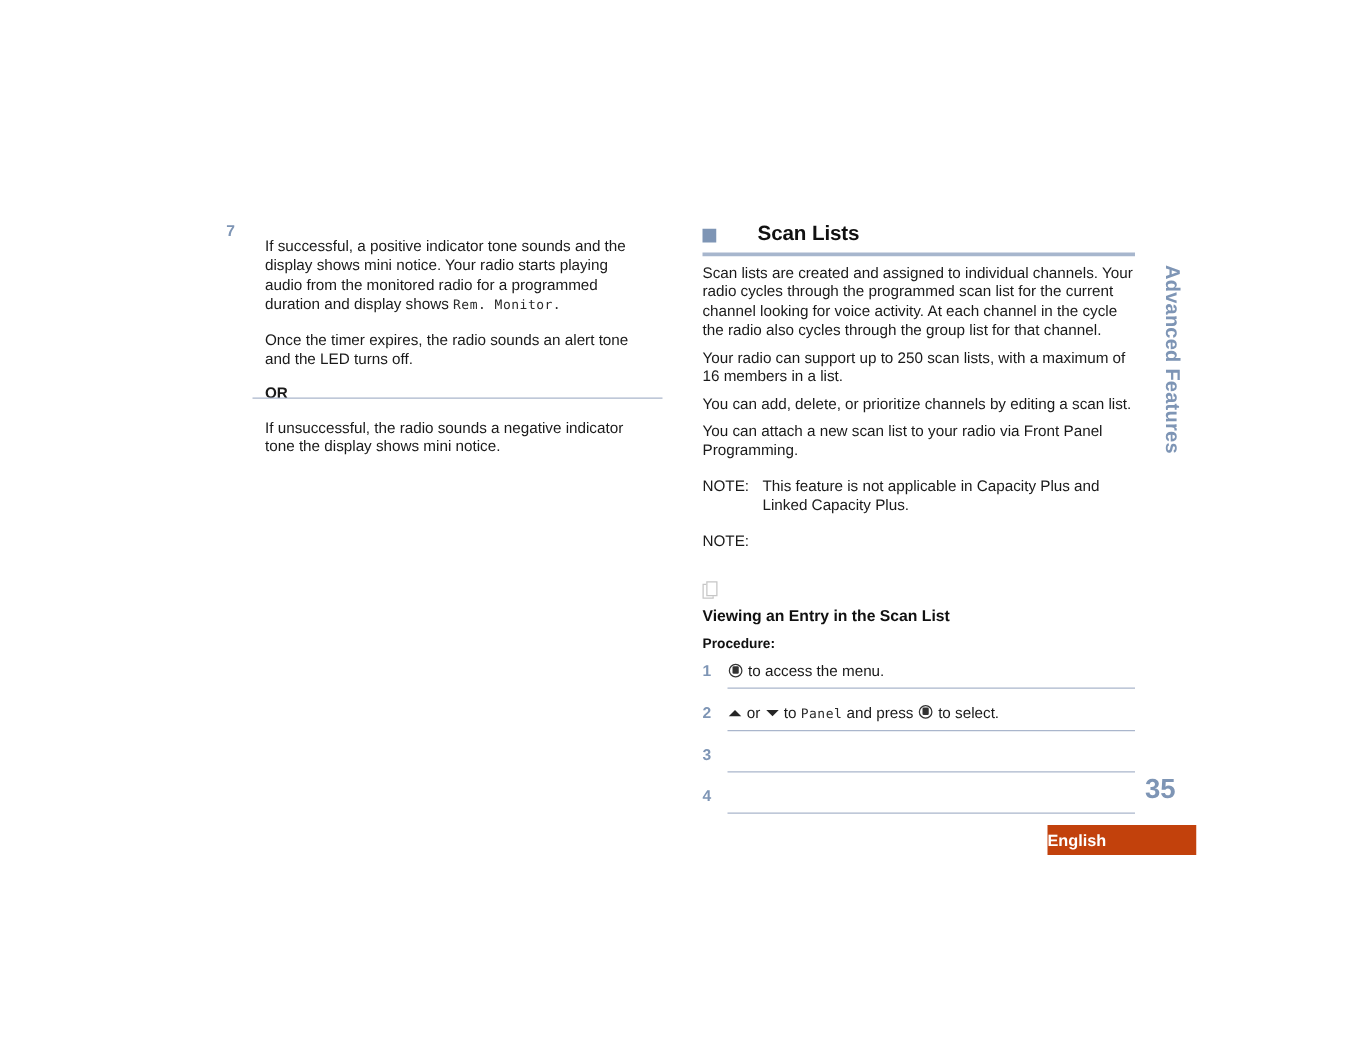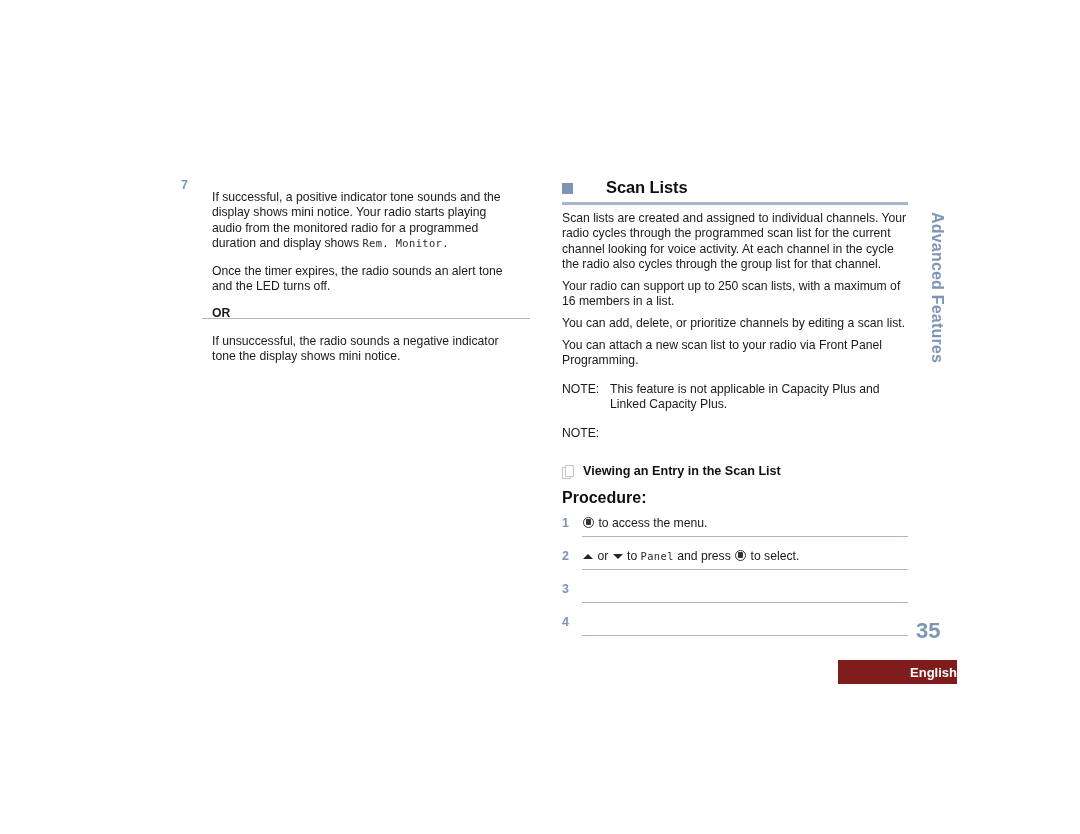--- a/index.html
+++ b/index.html
@@ -124,20 +124,21 @@
     font-size: 12.2px;
     line-height: 15.6px;
   }
 
   
   .h2-row {
     display: flex;
     align-items: flex-start;
     gap: 8px;
     margin-top: 22px;
+    flex-direction: column;
   }
   .pages-icon {
     position: relative;
     width: 13px;
     height: 15px;
     flex: 0 0 13px;
     margin-top: 1px;
   }
   .pages-icon .sheet {
     position: absolute;
@@ -149,21 +150,21 @@
   }
   .pages-icon .sheet.front {
     left: 3px; top: 0; width: 9px; height: 12px;
   }
   .h2-text {
     font-size: 12.6px;
     font-weight: bold;
     color: #111;
   }
   .procedure-label {
-    font-size: 16px;
+    font-size: 11px;
     font-weight: bold;
     margin-top: 9px;
     color: #111;
   }
 
   
   .proc-list {
     margin-top: 8px;
   }
   .proc-item {
@@ -253,24 +254,24 @@
     font-size: 22px;
     font-weight: bold;
     color: #7e95b5;
   }
   .lang-badge {
     position: absolute;
     left: 838px;
     top: 660px;
     width: 119px;
     height: 24px;
-    background: #7f1d1d;
+    background: #c2410c;
     display: flex;
     align-items: center;
-    justify-content: flex-end;
+    justify-content: flex-start;
   }
   .lang-badge span {
     color: #ffffff;
     font-size: 13px;
     font-weight: bold;
   }
 </style>
 </head>
 <body>
 

